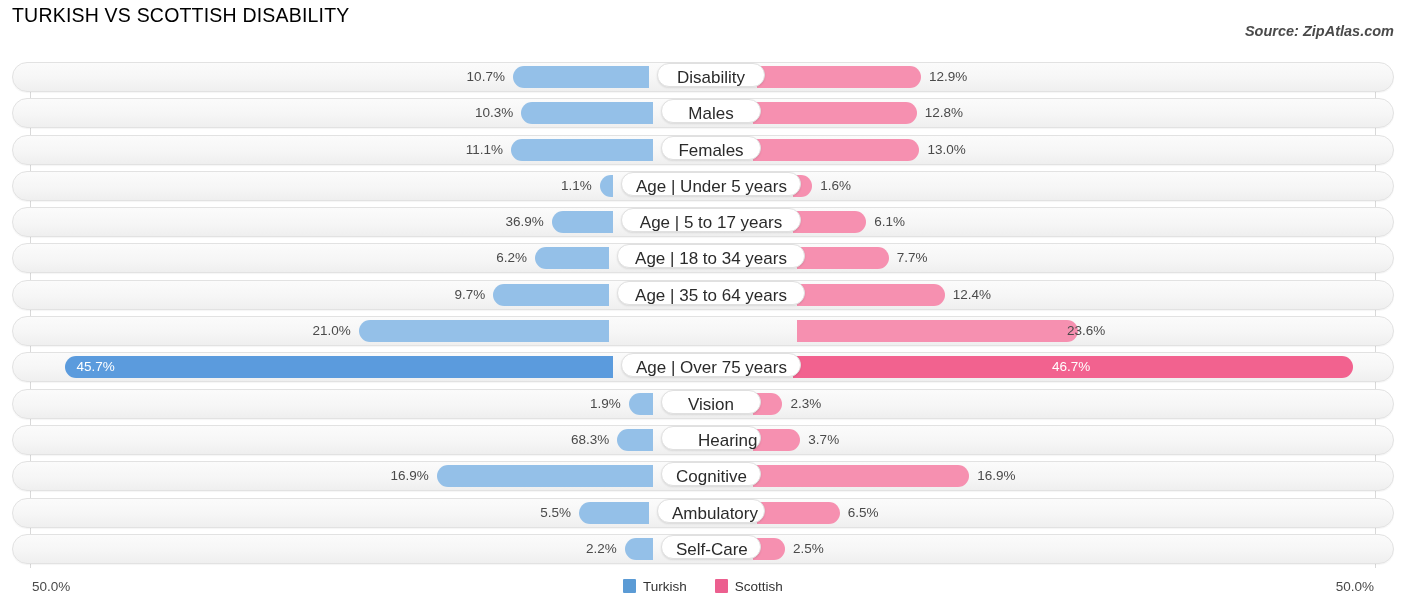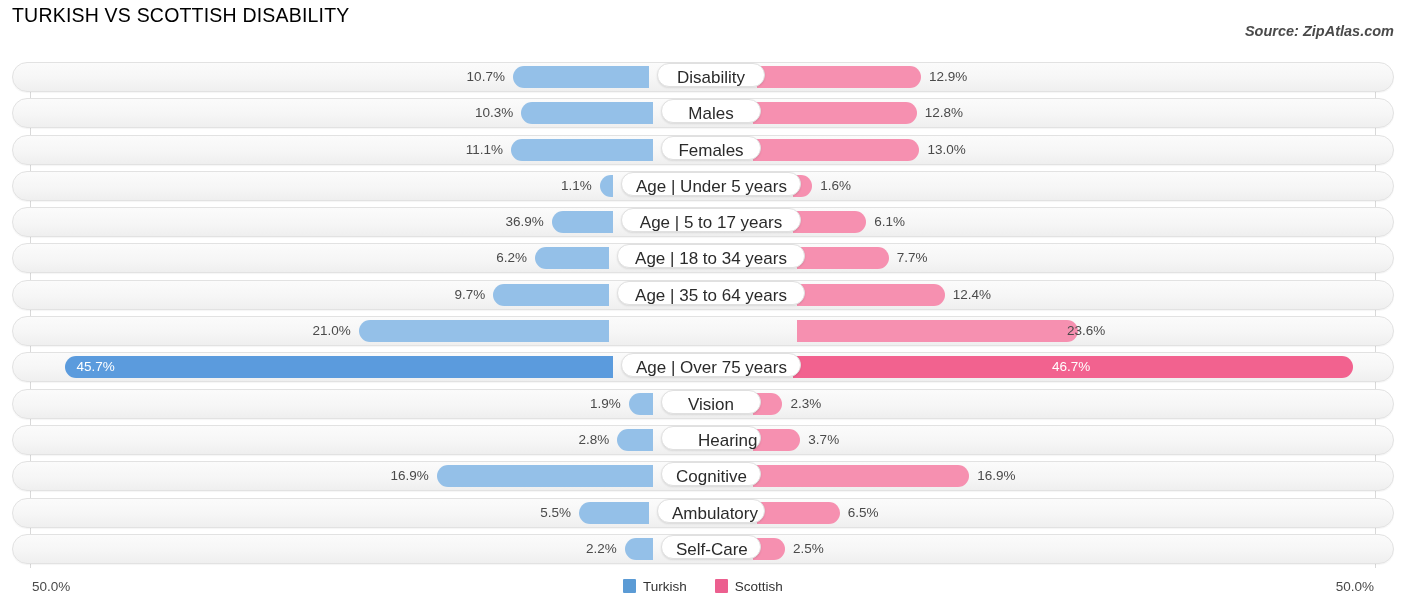--- a/index.html
+++ b/index.html
@@ -284,21 +284,21 @@
         <div class="bar left" style="left: 628.68px; width: 24.32px;"></div>
         <div class="bar right" style="left: 753px; width: 29.44px;"></div>
         <div class="val left" style="left: 520.68px; width: 100px;">1.9%</div>
         <div class="val right" style="left: 790.44px; width: 100px;">2.3%</div>
         <div class="pill" style="width: 100px;">Vision</div>
       </div>
       <div class="row">
         <div class="track"></div>
         <div class="bar left" style="left: 617.16px; width: 35.84px;"></div>
         <div class="bar right" style="left: 753px; width: 47.36px;"></div>
-        <div class="val left" style="left: 509.16px; width: 100px;">2.8%</div>
+        <div class="val left" style="left: 509.16px; width: 100px;">68.3%</div>
         <div class="val right" style="left: 808.36px; width: 100px;">3.7%</div>
         <div class="pill" style="width: 100px; padding-left: 36px;">Hearing</div>
       </div>
       <div class="row">
         <div class="track"></div>
         <div class="bar left" style="left: 436.68px; width: 216.32px;"></div>
         <div class="bar right" style="left: 753px; width: 216.32px;"></div>
         <div class="val left" style="left: 328.68px; width: 100px;">16.9%</div>
         <div class="val right" style="left: 977.32px; width: 100px;">16.9%</div>
         <div class="pill" style="width: 100px;">Cognitive</div>

